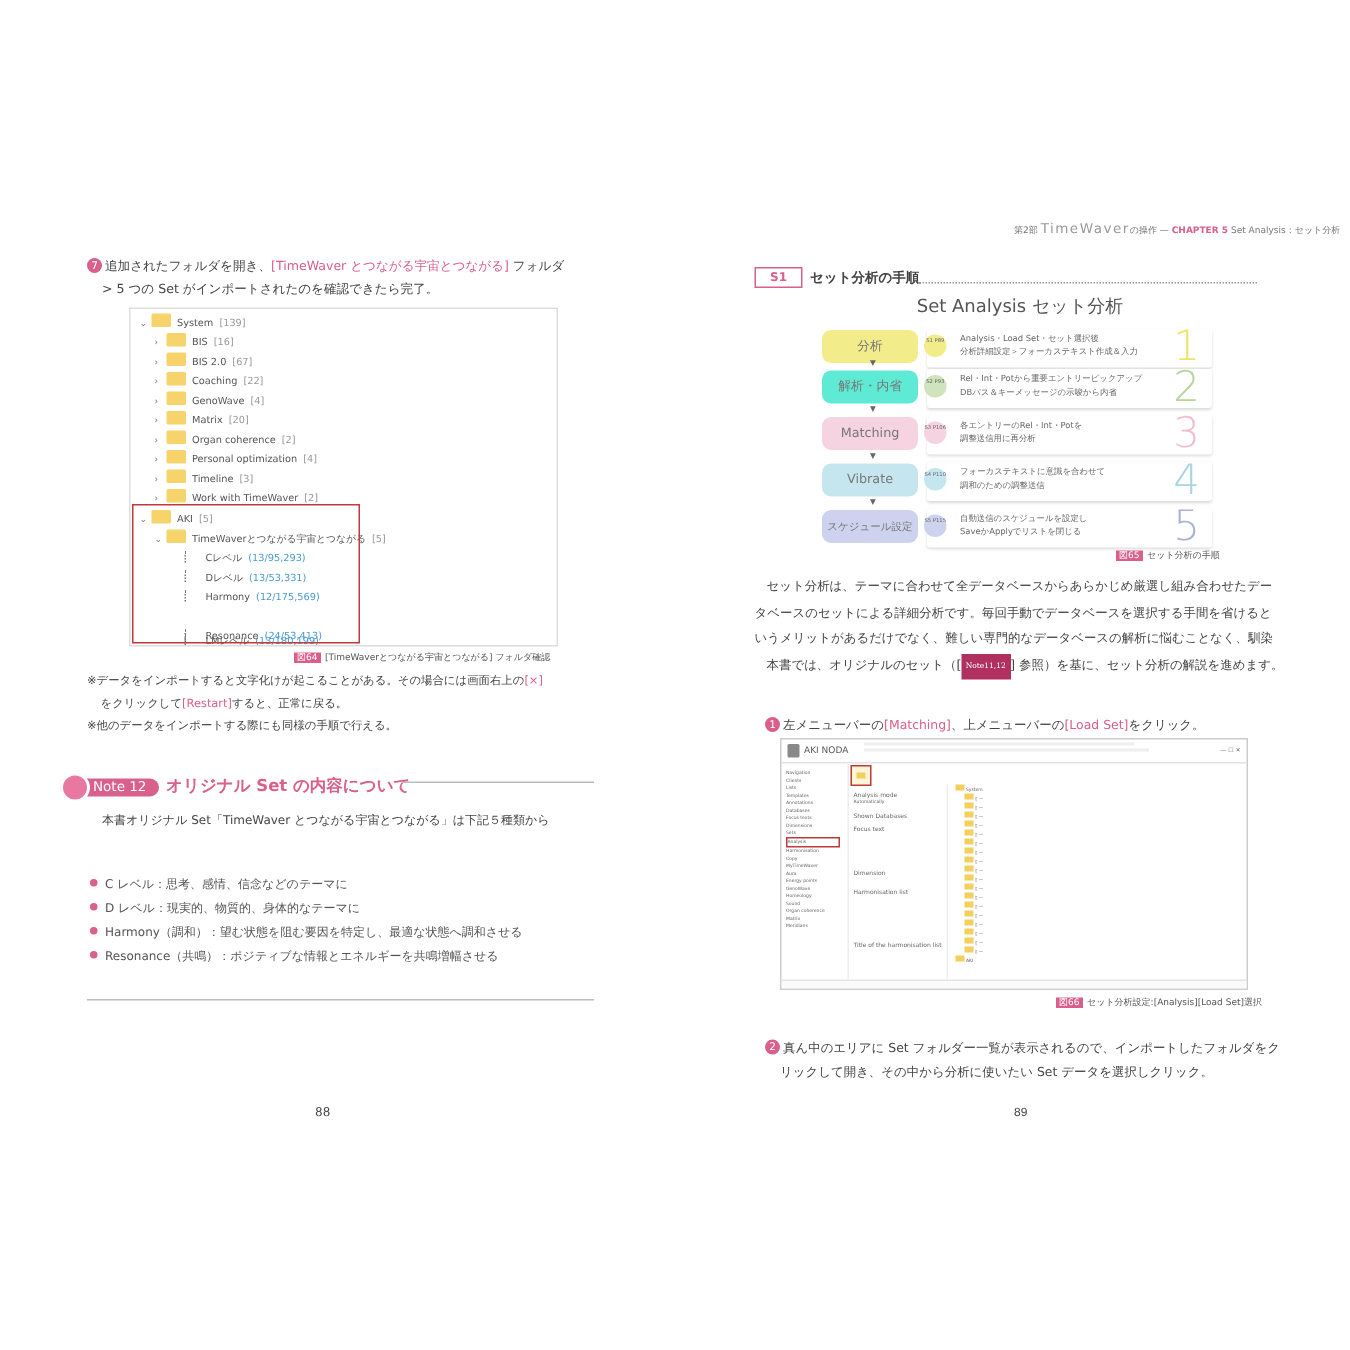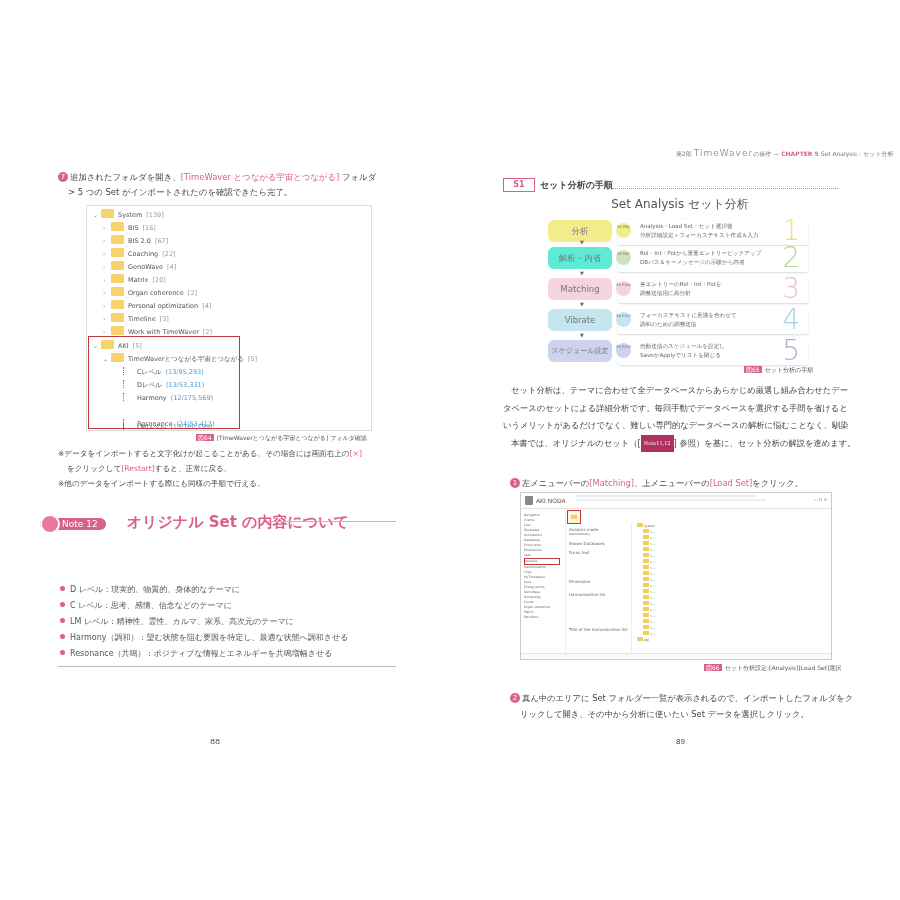--- a/index.html
+++ b/index.html
@@ -72,29 +72,29 @@
 <div class="abs cap" style="left:196px;top:434px"><span class="fig">図64</span><span>[TimeWaverとつながる宇宙とつながる] フォルダ確認</span></div>
 
 <div class="abs t10" style="left:58px;top:446px;width:345px;font-size:7.6px">
   <span>※データをインポートすると文字化けが起こることがある。その場合には画面右上の</span><span class="pink">[×]</span><br>
   <span style="padding-left:9px">をクリックして</span><span class="pink">[Restart]</span><span>すると、正常に戻る。</span><br>
   <span>※他のデータをインポートする際にも同様の手順で行える。</span>
 </div>
 
 <div class="abs note-head">
   <span class="note-badge"><span class="note-bulb"></span><span>Note</span> <span>12</span></span>
-  <span class="pink" style="font-size:15px;font-weight:bold;margin-left:16px">オリジナル Set の内容について</span>
+  <span class="pink" style="font-size:11px;font-weight:bold;margin-left:0">オリジナル Set の内容について</span>
 </div>
 <hr class="line" style="left:268px;top:521px;width:128px">
 <div class="abs t10" style="left:60px;top:539px;width:340px;font-size:8px;line-height:16px">
+  <div style="padding-left:8px">本書オリジナル Set「TimeWaver とつながる宇宙とつながる」は下記５種類から</div>
 </div>
 <div class="abs" style="left:60px;top:582px;width:340px;font-size:8px;line-height:16px;color:#555">
+  <div><span class="bul"></span><span>C レベル：思考、感情、信念などのテーマに</span></div>
   <div><span class="bul"></span><span>D レベル：現実的、物質的、身体的なテーマに</span></div>
-  <div><span class="bul"></span><span>C レベル：思考、感情、信念などのテーマに</span></div>
-  <div><span class="bul"></span><span>LM レベル：精神性、霊性、カルマ、家系、高次元のテーマに</span></div>
   <div><span class="bul"></span><span>Harmony（調和）：望む状態を阻む要因を特定し、最適な状態へ調和させる</span></div>
   <div><span class="bul"></span><span>Resonance（共鳴）：ポジティブな情報とエネルギーを共鳴増幅させる</span></div>
 </div>
 <hr class="line" style="left:58px;top:666px;width:338px">
 <div class="abs" style="left:210px;top:737px;font-family:'DejaVu Serif',serif;font-size:8px">88</div>
 
 <div class="abs" style="left:676px;top:148px;font-size:6px;color:#777;white-space:nowrap">
   <span>第2部</span> <span style="font-size:9px;color:#999;letter-spacing:1px">TimeWaver</span><span>の操作 —</span> <span class="pink" style="font-weight:bold">CHAPTER 5</span> <span>Set Analysis：セット分析</span>
 </div>
 

